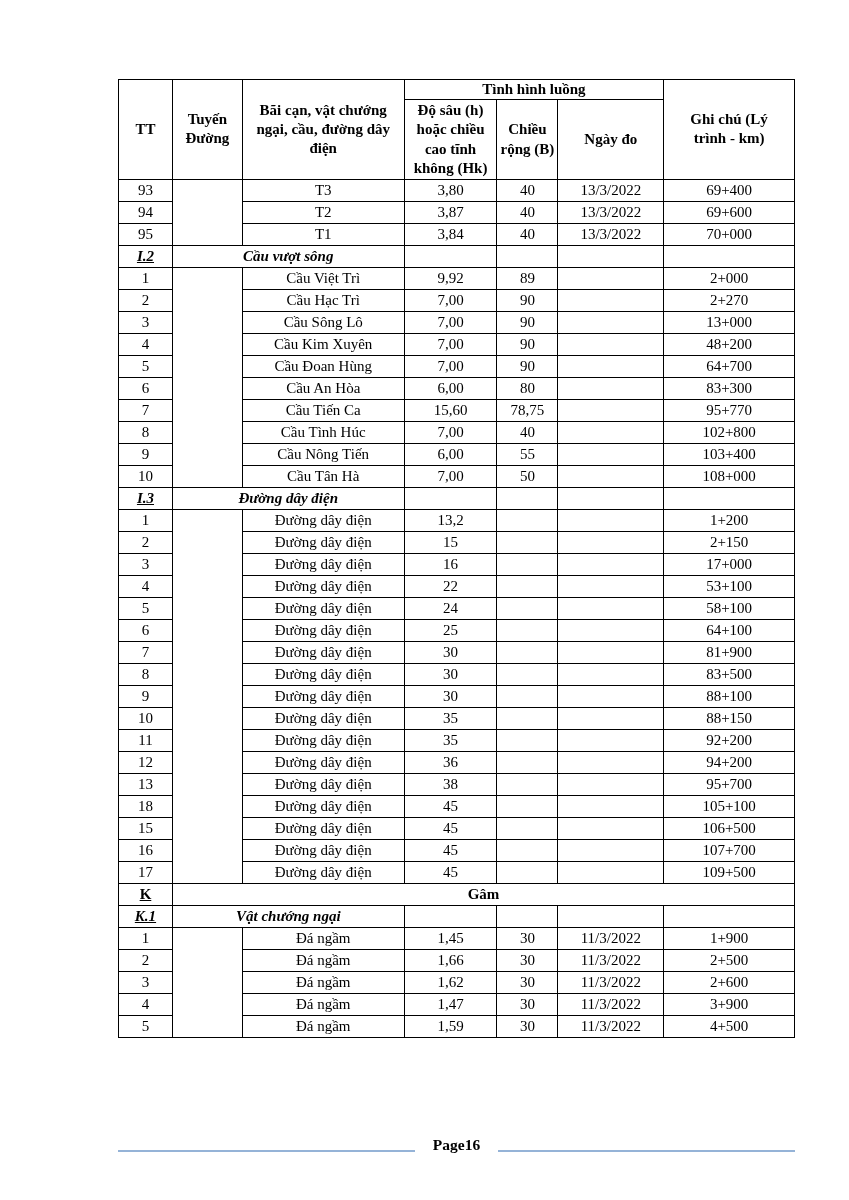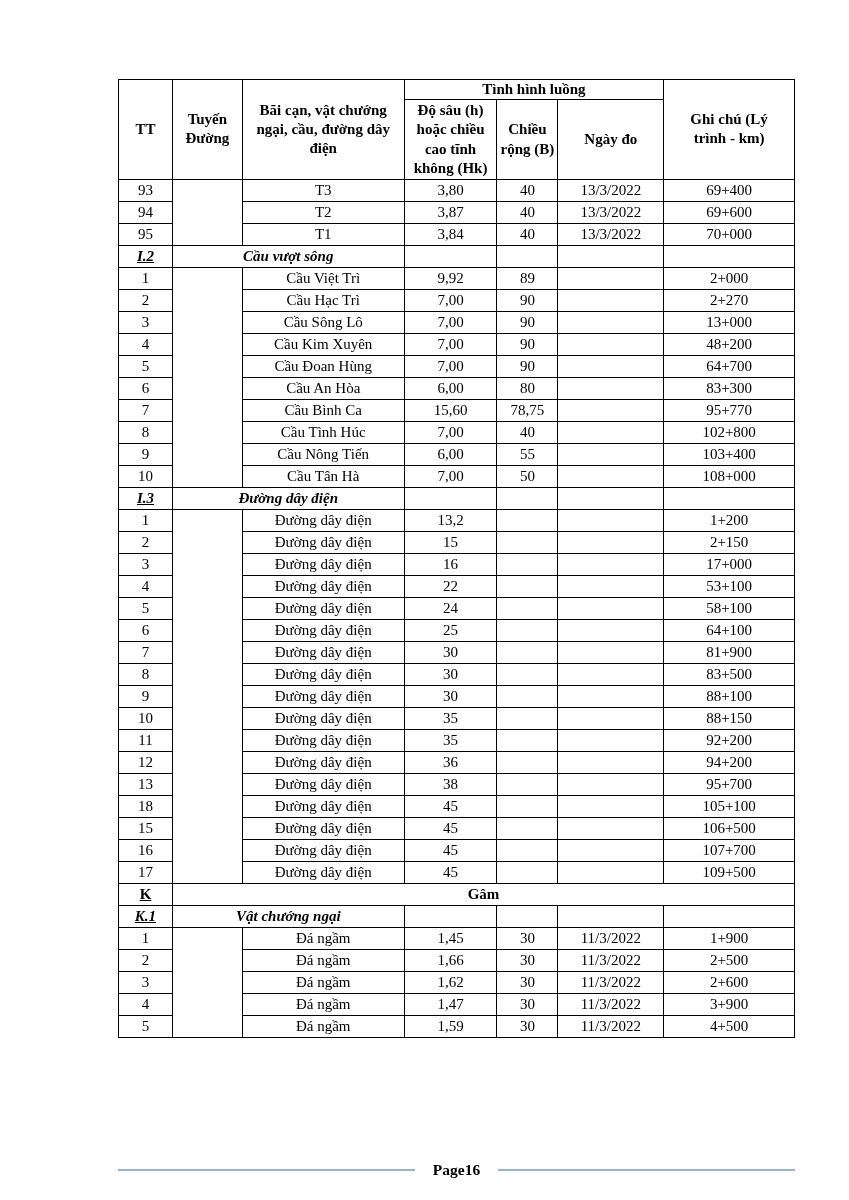--- a/index.html
+++ b/index.html
@@ -61,25 +61,25 @@
   td.sec-label {
     text-align: left;
     padding-left: 8px;
     font-weight: bold;
     font-style: italic;
   }
   .upright { font-style: normal !important; }
   .footer {
     position: absolute;
     left: 118px;
-    top: 1156px;
+    top: 1124px;
     width: 677px;
     height: 28px;
     display: flex;
-    align-items: center;
+    align-items: flex-end;
   }
   .footer .rule {
     flex: 1;
     height: 2px;
     background: #95b3d7;
   }
   .footer .page-label {
     margin: 0 18px;
     font-weight: bold;
     font-size: 15.5px;
@@ -194,21 +194,21 @@
           <tr>
             <td>6</td>
             <td class="obstacle">Cầu An Hòa</td>
             <td>6,00</td>
             <td>80</td>
             <td></td>
             <td>83+300</td>
           </tr>
           <tr>
             <td>7</td>
-            <td class="obstacle">Cầu Bình Ca</td>
+            <td class="obstacle">Cầu Tiến Ca</td>
             <td>15,60</td>
             <td>78,75</td>
             <td></td>
             <td>95+770</td>
           </tr>
           <tr>
             <td>8</td>
             <td class="obstacle">Cầu Tình Húc</td>
             <td>7,00</td>
             <td>40</td>

